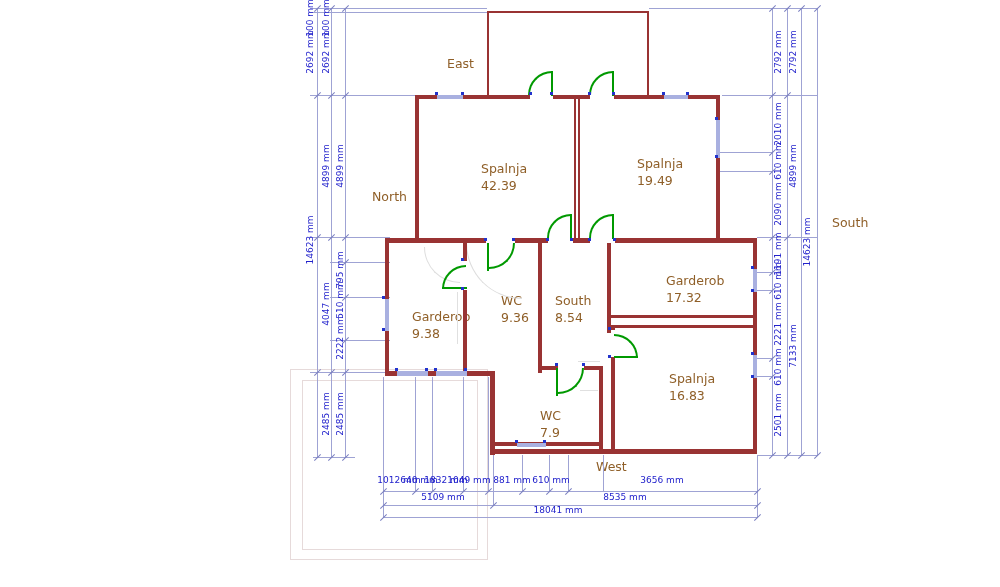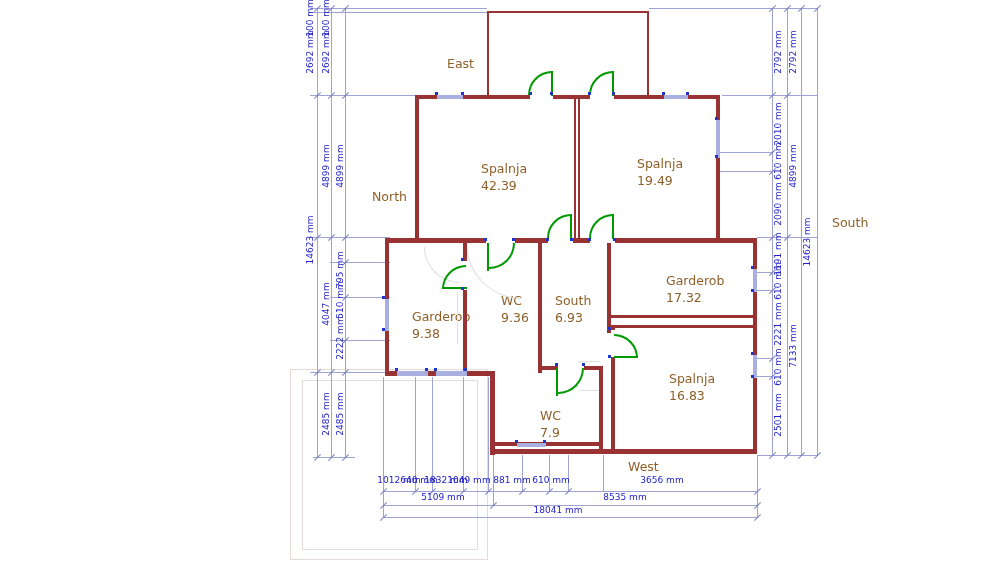--- a/index.html
+++ b/index.html
@@ -30,41 +30,41 @@
   .compass{position:absolute;color:var(--room_label,#8f5f28);font-size:12.5px;}
 </style>
 </head>
 <body>
 
 <div id="plan">
 
   <span class="compass" style="left:447px;top:56px">East</span>
   <span class="compass" style="left:372px;top:189px">North</span>
   <span class="compass" style="left:832px;top:215px">South</span>
-  <span class="compass" style="left:628px;top:459px">West</span>
+  <span class="compass" style="left:596px;top:459px">West</span>
 
   <div class="room" style="left:481px;top:160px">
     <span class="rline">Spalnja</span>
     <span class="rline">42.39</span>
   </div>
   <div class="room" style="left:637px;top:155px">
     <span class="rline">Spalnja</span>
     <span class="rline">19.49</span>
   </div>
   <div class="room" style="left:666px;top:272px">
     <span class="rline">Garderob</span>
     <span class="rline">17.32</span>
   </div>
   <div class="room" style="left:501px;top:292px">
     <span class="rline">WC</span>
     <span class="rline">9.36</span>
   </div>
   <div class="room" style="left:555px;top:292px">
     <span class="rline">South</span>
-    <span class="rline">6.93</span>
+    <span class="rline">8.54</span>
   </div>
   <div class="room" style="left:412px;top:308px">
     <span class="rline">Garderob</span>
     <span class="rline">9.38</span>
   </div>
   <div class="room" style="left:669px;top:370px">
     <span class="rline">Spalnja</span>
     <span class="rline">16.83</span>
   </div>
   <div class="room" style="left:540px;top:407px">

